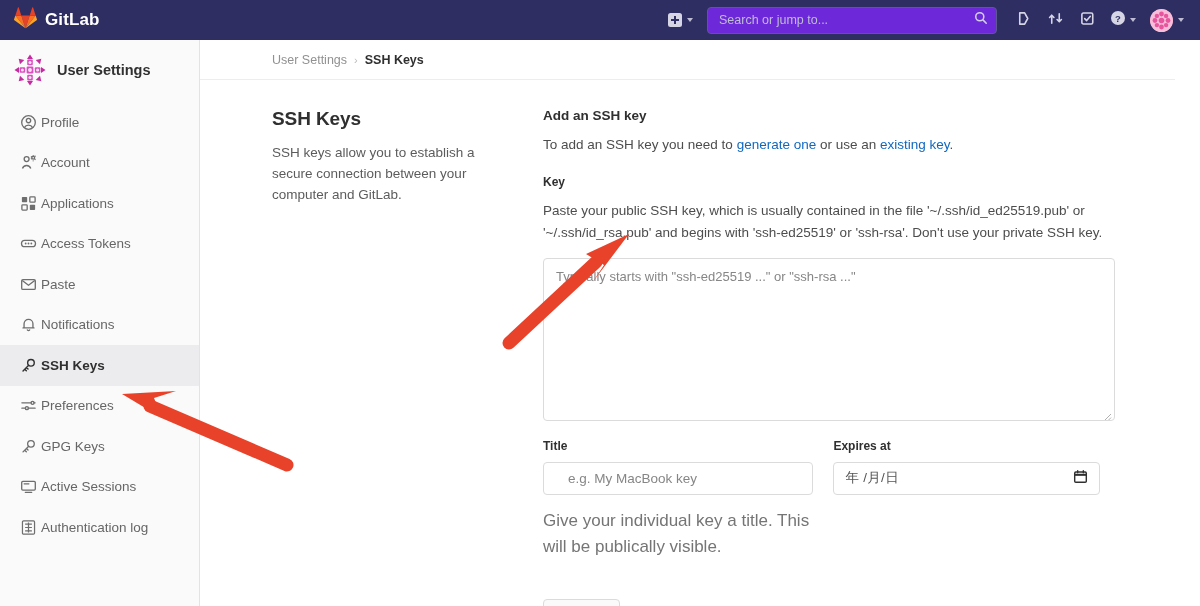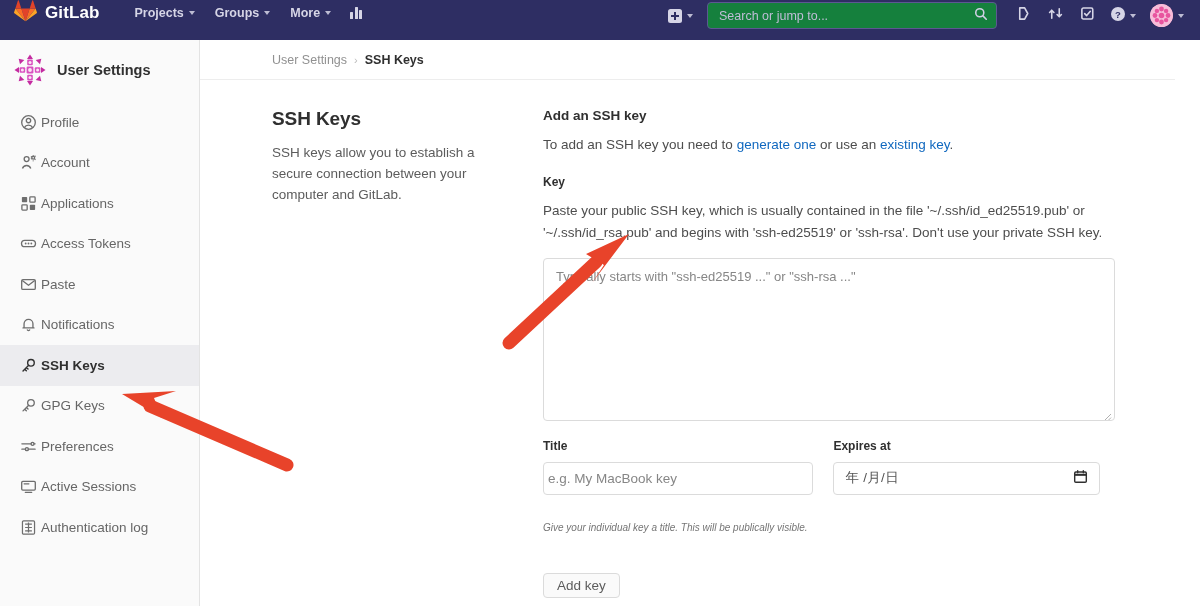--- a/index.html
+++ b/index.html
@@ -8,21 +8,21 @@
     font-family: "Liberation Sans", sans-serif;
     background: #fff; overflow: hidden;
   }
   #app { position: relative; width: 1200px; height: 606px; }
 
   
   .navbar {
     position: absolute; top: 0; left: 0;
     width: 1200px; height: 40px;
     background: #2e2e63;
-    display: flex; align-items: flex-start;
+    display: flex; align-items: center;
     padding: 0 10px 0 14px;
   }
   .brand { display: flex; align-items: center; gap: 8px; margin-right: 26px; }
   .brand-text {
     color: #fff; font-size: 17px; font-weight: 700; letter-spacing: .1px;
   }
   .nav-links { display: flex; align-items: center; gap: 2px; }
   .nav-link {
     color: #d6d5e6; font-size: 12.5px; font-weight: 600;
     padding: 6px 9px; border-radius: 3px;
@@ -52,21 +52,21 @@
   }
   .plus-sq::before, .plus-sq::after {
     content: ""; position: absolute; background: #2e2e63;
   }
   .plus-sq::before { left: 3px; right: 3px; top: 6px; height: 2px; }
   .plus-sq::after { top: 3px; bottom: 3px; left: 6px; width: 2px; }
 
   .search-wrap { position: relative; margin: 0 9px 0 5px; }
   .search-box {
     width: 290px; height: 27px;
-    background: #15803d; border: 1px solid #5c5892; border-radius: 4px;
+    background: #6d28d9; border: 1px solid #5c5892; border-radius: 4px;
     color: #e3e2f0; font-size: 12.5px;
     padding: 0 16px 0 11px;
     font-family: "Liberation Sans", sans-serif;
   }
   .search-box::placeholder { color: #bfbdd6; }
   .search-ico {
     position: absolute; right: 9px; top: 50%; transform: translateY(-50%);
     pointer-events: none;
   }
   .icon-btn {
@@ -147,35 +147,35 @@
   .resize-grip {
     position: absolute; right: 3px; bottom: 3px;
     width: 11px; height: 11px; pointer-events: none;
   }
   .row2 { display: flex; gap: 20px; margin-top: 18px; }
   .fld { display: flex; flex-direction: column; }
   .fld.title-f { width: 284px; }
   .fld.exp-f { width: 280px; }
   .txt-input {
     height: 33px; border: 1px solid #dbdbdb; border-radius: 4px;
-    padding: 0 4px; font-size: 13.5px; color: #303030;
+    padding: 0 24px; font-size: 13.5px; color: #303030;
     font-family: "Liberation Sans", sans-serif; outline: none;
     background: #fff; margin-top: 9px;
   }
   .txt-input::placeholder { color: #868686; }
   .date-input {
     height: 33px; border: 1px solid #dbdbdb; border-radius: 4px;
     margin-top: 9px; display: flex; align-items: center;
     padding: 0 11px; cursor: text; background: #fff;
   }
   .date-ph { font-size: 13.5px; color: #555; letter-spacing: .3px; }
   .cal-ico { margin-left: auto; }
   .help-text {
-    font-size: 10px; color: #757575; line-height: 1.55;
-    margin-top: 25px; width: 270px; font-style: italic;
+    font-size: 17px; color: #757575; line-height: 1.55;
+    margin-top: 13px; width: 270px;
   }
   .add-btn {
     margin-top: 38px; padding: 4px 13px;
     background: #fafafa; border: 1px solid #dbdbdb; border-radius: 4px;
     font-size: 13.5px; color: #5c5c5c; cursor: pointer;
     font-family: "Liberation Sans", sans-serif;
   }
 
   
   .annot { position: absolute; inset: 0; pointer-events: none; }
@@ -195,41 +195,20 @@
           <path fill="#FCA326" d="M1.4 8.8 .07 12.9a.9.9 0 0 0 .33 1.01L12 22.3z"></path>
           <path fill="#E24329" d="M1.4 8.8h6.2L4.94.63a.45.45 0 0 0-.86 0z"></path>
           <path fill="#FC6D26" d="M12 22.3 16.4 8.8h6.2z"></path>
           <path fill="#FCA326" d="M22.6 8.8l1.33 4.1a.9.9 0 0 1-.33 1.01L12 22.3z"></path>
           <path fill="#E24329" d="M22.6 8.8h-6.2L19.06.63a.45.45 0 0 1 .86 0z"></path>
         </svg>
       </span>
       <span class="brand-text">GitLab</span>
     </div>
 
-    <div class="nav-links">
-      <div class="nav-link">
-        <span>Projects</span>
-        <span class="caret"></span>
-      </div>
-      <div class="nav-link">
-        <span>Groups</span>
-        <span class="caret"></span>
-      </div>
-      <div class="nav-link">
-        <span>More</span>
-        <span class="caret"></span>
-      </div>
-      <div class="nav-link nav-chart">
-        <span style="display:flex;align-items:flex-end;gap:1.5px;height:13px;">
-          <i style="height:7px;"></i>
-            <i style="height:12px;"></i>
-            <i style="height:9px;"></i>
-        </span>
-      </div>
-    </div>
 
     <div class="nav-right">
 
       <div class="plus-btn">
         <span class="plus-sq"></span>
         <span class="caret"></span>
       </div>
 
       <div class="search-wrap">
         <input class="search-box" placeholder="Search or jump to..." style="">
@@ -408,36 +387,36 @@
             <circle cx="11.6" cy="6.2" r="3.5"></circle>
             <path d="M9.2 8.7 3.2 14.7M5 12.9l1.7 1.7M6.8 11.1l1.7 1.7" stroke-linecap="round"></path>
           </svg>
         </span>
         <span>SSH Keys</span>
       </div>
 
       <div class="sb-item">
         <span class="sb-ico">
           <svg width="17" height="17" viewBox="0 0 18 18" fill="none" stroke="#6e6e6e" stroke-width="1.4">
-            <circle cx="11.6" cy="6.2" r="3.5"></circle>
-            <path d="M9.2 8.7 3.2 14.7M5 12.9l1.7 1.7M6.8 11.1l1.7 1.7" stroke-linecap="round"></path>
-          </svg>
-        </span>
-        <span>GPG Keys</span>
-      </div>
-
-      <div class="sb-item">
-        <span class="sb-ico">
-          <svg width="17" height="17" viewBox="0 0 18 18" fill="none" stroke="#6e6e6e" stroke-width="1.4">
             <path d="M2 6.2h10M14.6 6.2h1.4M2 11.8h4M8.6 11.8h7.4" stroke-linecap="round"></path>
             <circle cx="13.3" cy="6.2" r="1.6"></circle>
               <circle cx="7.3" cy="11.8" r="1.6"></circle>
           </svg>
         </span>
         <span>Preferences</span>
+      </div>
+
+      <div class="sb-item">
+        <span class="sb-ico">
+          <svg width="17" height="17" viewBox="0 0 18 18" fill="none" stroke="#6e6e6e" stroke-width="1.4">
+            <circle cx="11.6" cy="6.2" r="3.5"></circle>
+            <path d="M9.2 8.7 3.2 14.7M5 12.9l1.7 1.7M6.8 11.1l1.7 1.7" stroke-linecap="round"></path>
+          </svg>
+        </span>
+        <span>GPG Keys</span>
       </div>
 
       <div class="sb-item">
         <span class="sb-ico">
           <svg width="17" height="17" viewBox="0 0 18 18" fill="none" stroke="#6e6e6e" stroke-width="1.4">
             <rect x="1.8" y="3.6" width="14.4" height="9.2" rx="1.2"></rect>
             <path d="M5.6 15.2h6.8" stroke-linecap="round"></path>
             <path d="M4.4 6.2h5" stroke-linecap="round"></path>
           </svg>
         </span>

